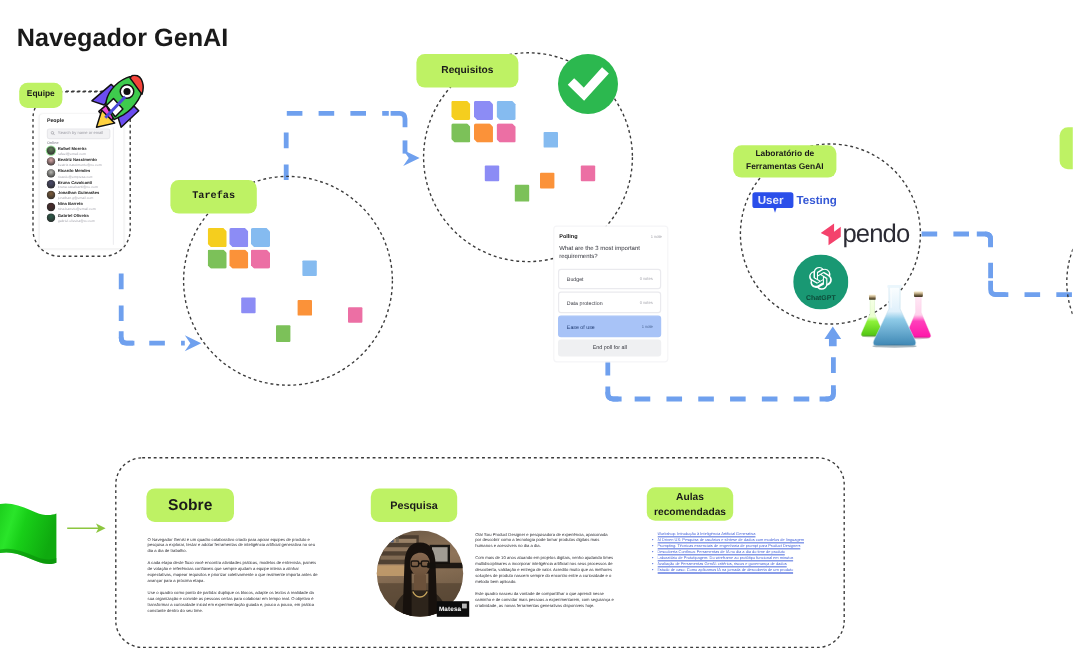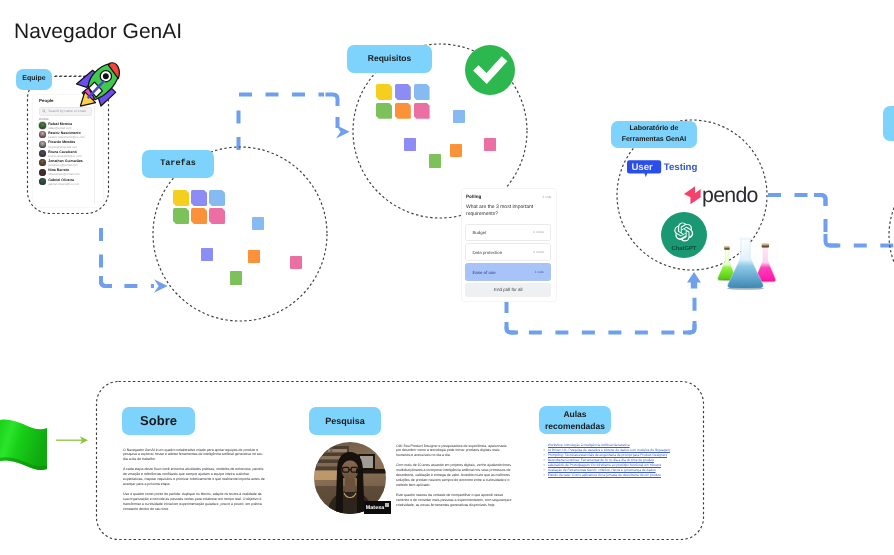--- a/index.html
+++ b/index.html
@@ -3,22 +3,22 @@
 <meta charset="utf-8">
 <style>
   html,body{margin:0;padding:0;}
   body{width:894px;height:555px;background:#fff;overflow:hidden;
        font-family:"Liberation Sans",sans-serif;-webkit-font-smoothing:antialiased;text-rendering:geometricPrecision;}
   #board{position:relative;width:894px;height:555px;}
   .abs{position:absolute;}
   
   .pp-title,.pp-search,.pp-section,.pp-row,.poll-head,.poll-q,.poll-opt,.poll-btn,
   .txt-p,.lnk-li,.badge,.title,.creator-badge{filter:opacity(1);}
-  .title{left:14px;top:20px;font-size:21px;font-weight:normal;color:#1a1a1a;filter:opacity(1);}
-  .badge{position:absolute;background:#7dd3fc;border-radius:7px;display:flex;align-items:center;filter:opacity(1);
+  .title{left:14px;top:20px;font-size:21px;font-weight:bold;color:#1a1a1a;filter:opacity(1);}
+  .badge{position:absolute;background:#bef264;border-radius:7px;display:flex;align-items:center;filter:opacity(1);
          justify-content:center;text-align:center;font-weight:bold;color:#1a1a1a;line-height:1.15;
          z-index:20;}
   svg.over{position:absolute;left:0;top:0;width:894px;height:555px;pointer-events:none;}
   .sticky{position:absolute;border-radius:0.8px;}
   .sticky.notch{border-radius:1.5px;
       clip-path:polygon(0 0, 82% 0, 100% 18%, 100% 100%, 18% 100%, 0 82%);}
 
   
   .people-panel{left:33px;top:95px;width:70px;height:112px;background:#fff;filter:opacity(1);
       border-radius:3px;box-shadow:0 0 2px rgba(0,0,0,.12);overflow:hidden;z-index:10;}

